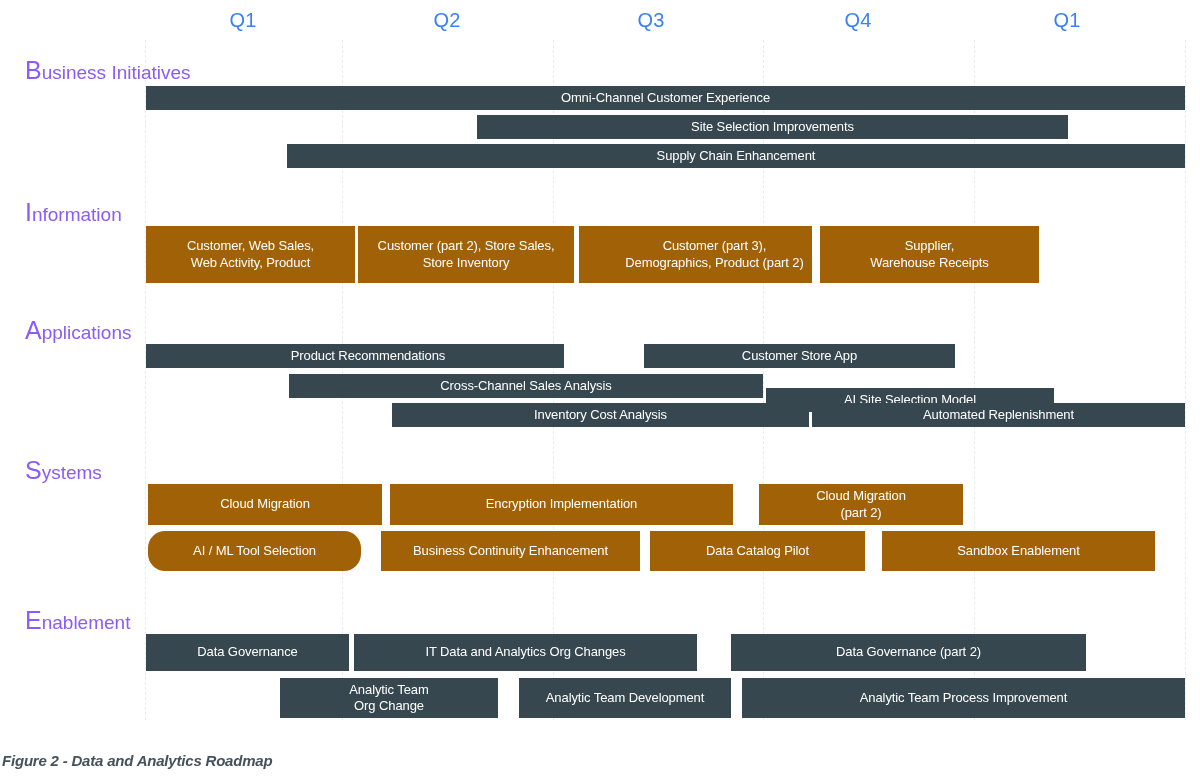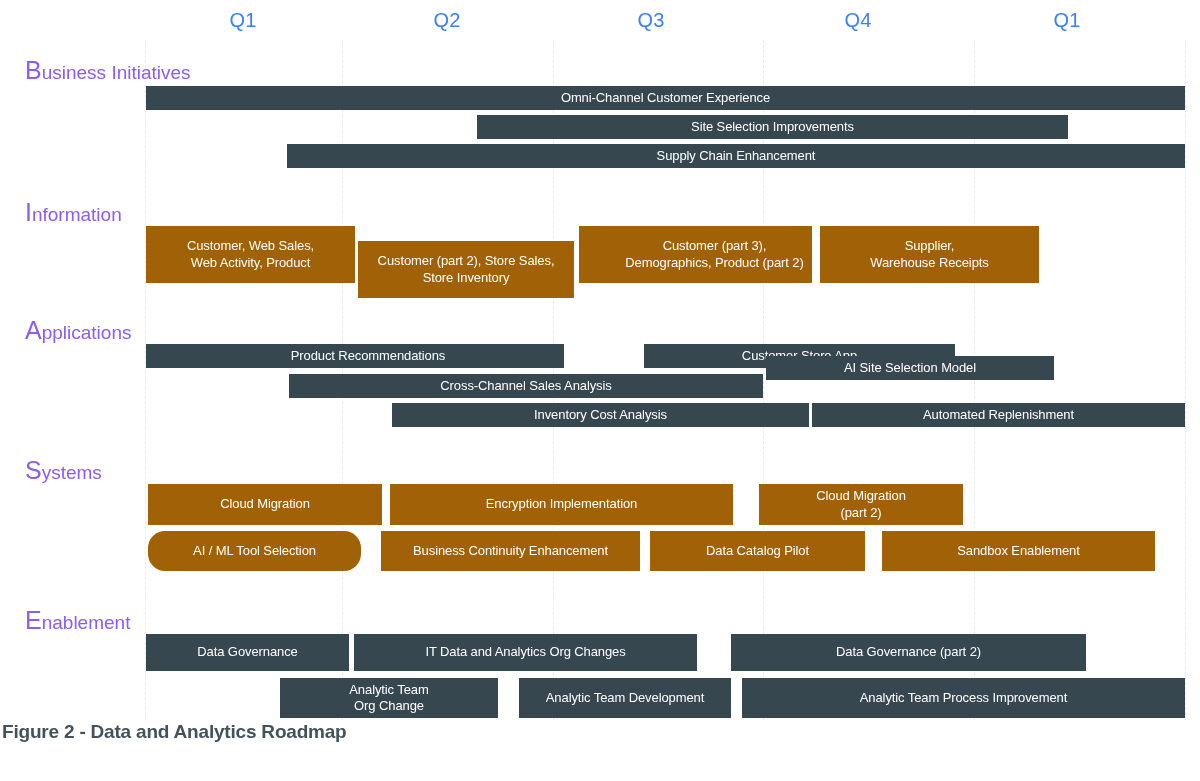--- a/index.html
+++ b/index.html
@@ -78,24 +78,25 @@
     letter-spacing: -0.1px;
   }
   .bar.dark  { background: #37474f; }
   .bar.orange{ background: #a16207; }
   .bar-label { display: block; white-space: pre-line; }
 
   
   .caption {
     position: absolute;
     left: 2px;
-    top: 721px;
-    font-family: "Liberation Sans", sans-serif;
+    top: 752px;
+    font-family: "Liberation Sans", sans-serif;
+    font-style: italic;
     font-weight: bold;
-    font-size: 19px;
+    font-size: 15px;
     color: #44525c;
     letter-spacing: -0.2px;
   }
 </style>
 </head>
 <body>
 
 <div id="roadmap">
 
   <div class="quarter-axis">
@@ -122,21 +123,21 @@
         <span class="bar-label">Site Selection Improvements</span>
       </div>
       <div class="bar dark" style="left: 287px; top: 144px; width: 898px; height: 24px;">
         <span class="bar-label">Supply Chain Enhancement</span>
       </div>
       <div class="section-label" style="top: 200px;"><span class="cap">I</span><span class="rest">nformation</span></div>
       <div class="bar orange" style="left: 146px; top: 226px; width: 209px; height: 57px;">
         <span class="bar-label">Customer, Web Sales,
 Web Activity,  Product</span>
       </div>
-      <div class="bar orange" style="left: 358px; top: 226px; width: 216px; height: 57px; margin-top: 15px;">
+      <div class="bar orange" style="left: 358px; top: 226px; width: 216px; height: 57px;">
         <span class="bar-label">Customer (part 2), Store Sales,
 Store Inventory</span>
       </div>
       <div class="bar orange" style="left: 579px; top: 226px; width: 233px; height: 57px; padding-left: 44px;">
         <span class="bar-label">Customer (part 3),
 Demographics, Product (part 2)</span>
       </div>
       <div class="bar orange" style="left: 820px; top: 226px; width: 219px; height: 57px;">
         <span class="bar-label">Supplier,
 Warehouse Receipts</span>
@@ -144,21 +145,21 @@
       <div class="section-label" style="top: 318px;"><span class="cap">A</span><span class="rest">pplications</span></div>
       <div class="bar dark" style="left: 146px; top: 344px; width: 418px; height: 24px; padding-left: 32px;">
         <span class="bar-label">Product Recommendations</span>
       </div>
       <div class="bar dark" style="left: 644px; top: 344px; width: 311px; height: 24px;">
         <span class="bar-label">Customer Store App</span>
       </div>
       <div class="bar dark" style="left: 289px; top: 374px; width: 474px; height: 24px;">
         <span class="bar-label">Cross-Channel Sales Analysis</span>
       </div>
-      <div class="bar dark" style="left: 766px; top: 356px; width: 288px; height: 24px;">
+      <div class="bar dark" style="left: 766px; top: 388px; width: 288px; height: 24px;">
         <span class="bar-label">AI Site Selection Model</span>
       </div>
       <div class="bar dark" style="left: 392px; top: 403px; width: 417px; height: 24px;">
         <span class="bar-label">Inventory Cost Analysis</span>
       </div>
       <div class="bar dark" style="left: 812px; top: 403px; width: 373px; height: 24px;">
         <span class="bar-label">Automated Replenishment</span>
       </div>
       <div class="section-label" style="top: 458px;"><span class="cap">S</span><span class="rest">ystems</span></div>
       <div class="bar orange" style="left: 148px; top: 484px; width: 234px; height: 41px;">

